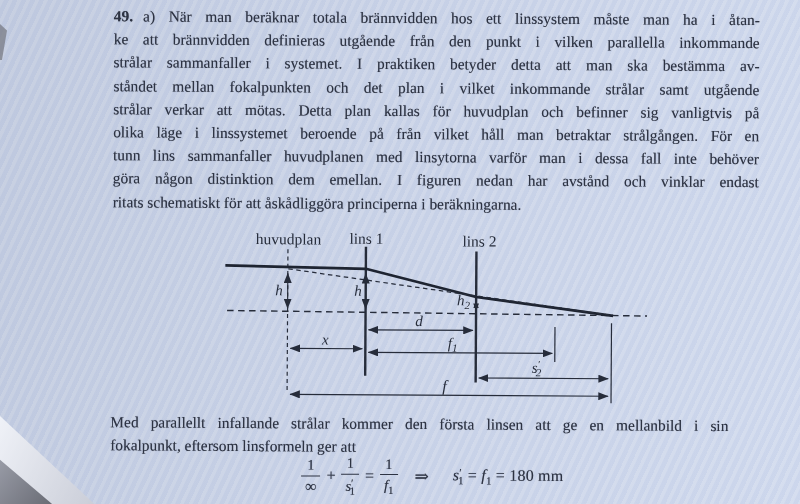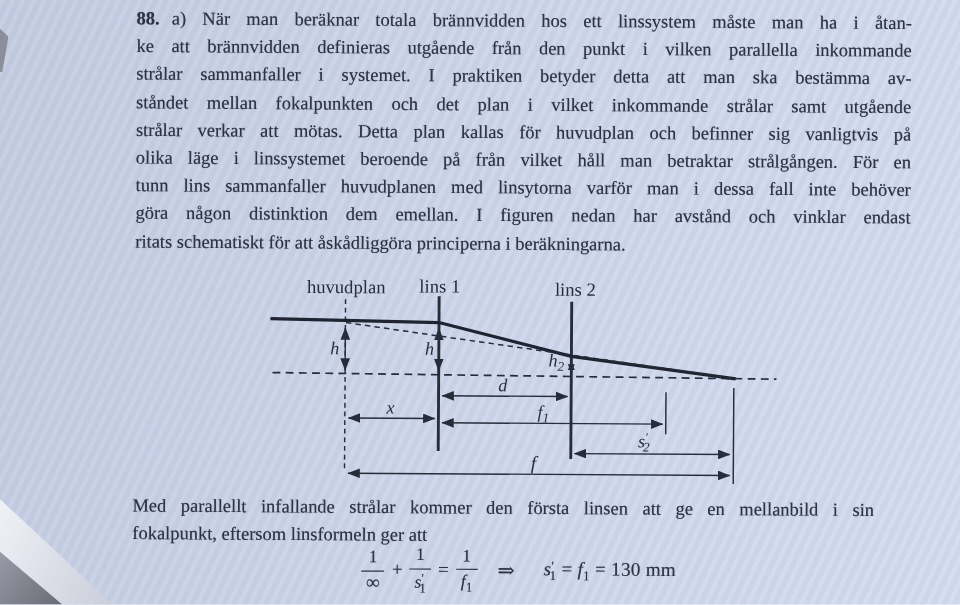--- a/index.html
+++ b/index.html
@@ -47,21 +47,21 @@
   .sliver-top{position:absolute;left:0;top:24px;width:7px;height:36px;opacity:.8;
     background:#7d8089;clip-path:polygon(0 0,100% 18%,28% 100%,0 100%);}
 </style>
 </head>
 <body>
 
 <div class="photo">
   <div class="content">
 
     <div class="para para1">
-      <div class="jline"><span class="probnum">88.</span><span class="gap"></span><span>a) När man beräknar totala brännvidden hos ett linssystem måste man ha i åtan-</span></div>
+      <div class="jline"><span class="probnum">49.</span><span class="gap"></span><span>a) När man beräknar totala brännvidden hos ett linssystem måste man ha i åtan-</span></div>
       <div class="jline">ke att brännvidden definieras utgående från den punkt i vilken parallella inkommande</div>
       <div class="jline">strålar sammanfaller i systemet. I praktiken betyder detta att man ska bestämma av-</div>
       <div class="jline">ståndet mellan fokalpunkten och det plan i vilket inkommande strålar samt utgående</div>
       <div class="jline">strålar verkar att mötas. Detta plan kallas för huvudplan och befinner sig vanligtvis på</div>
       <div class="jline">olika läge i linssystemet beroende på från vilket håll man betraktar strålgången. För en</div>
       <div class="jline">tunn lins sammanfaller huvudplanen med linsytorna varför man i dessa fall inte behöver</div>
       <div class="jline">göra någon distinktion dem emellan. I figuren nedan har avstånd och vinklar endast</div>
       <div class="jline last">ritats schematiskt för att åskådliggöra principerna i beräkningarna.</div>
     </div>
 
@@ -130,21 +130,21 @@
       <span class="op">=</span>
       <span class="frac">
         <span class="num">1</span>
         <span class="den"><span class="var">f</span><sub class="sb2">1</sub></span>
       </span>
       <span class="imp">⇒</span>
       <span class="result"><span class="var">s</span><sup class="pr">′</sup><sub class="sb">1</sub>
         <span>=</span>
         <span class="var">f</span><sub class="sb2">1</sub>
         <span>=</span>
-        <span>130 mm</span>
+        <span>180 mm</span>
       </span>
     </div>
 
   </div>
 
   <div class="corner-light"></div>
   <div class="corner-dark"></div>
   <div class="sliver-top"></div>
 </div>
 

